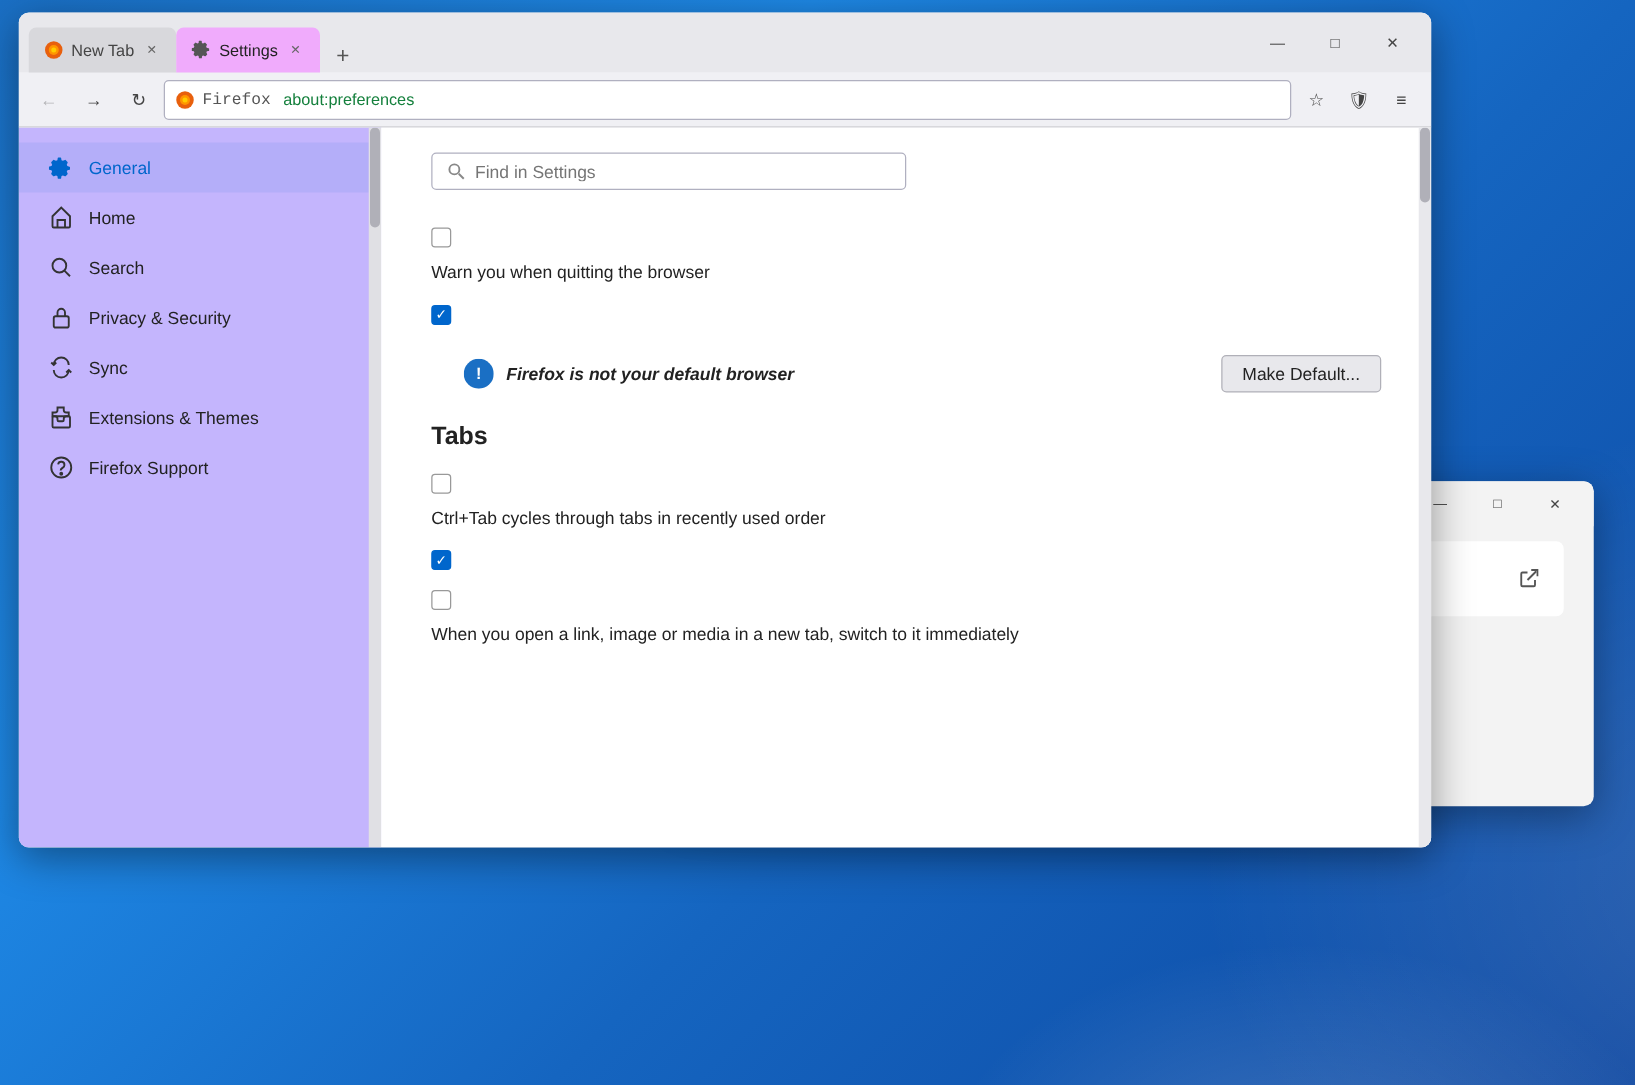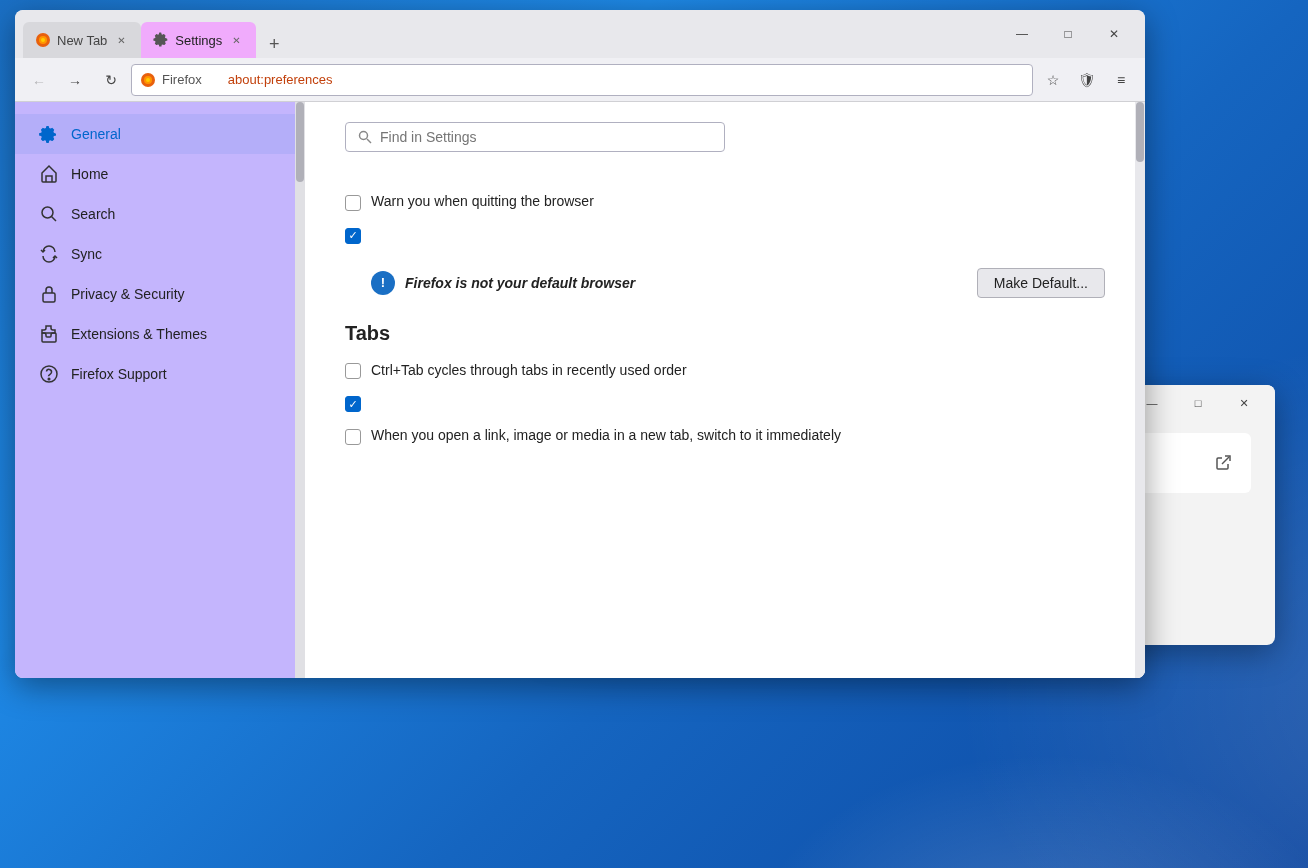--- a/index.html
+++ b/index.html
@@ -255,28 +255,29 @@
     
     .find-in-settings {
       display: flex;
       align-items: center;
       background: white;
       border: 1.5px solid #b0b0c0;
       border-radius: 4px;
       padding: 6px 12px;
       gap: 8px;
       width: 380px;
-      margin-bottom: 40px;
+      margin-bottom: 28px;
     }
 
     .setting-row {
       display: flex;
-      align-items: center;
+      align-items: flex-start;
       gap: 10px;
       margin-bottom: 14px;
+      flex-direction: column;
     }
 
     .checkbox {
       width: 16px;
       height: 16px;
       border: 1.5px solid #999;
       border-radius: 3px;
       flex-shrink: 0;
       margin-top: 2px;
       display: flex;
@@ -507,22 +508,22 @@
     <div class="toolbar-btn">↻</div>
 
     <div class="address-bar-container">
       <span>
         <svg width="16" height="16" viewBox="0 0 16 16">
           <circle cx="8" cy="8" r="7" fill="#e8600d"></circle>
           <circle cx="8" cy="8" r="4" fill="#ff9500"></circle>
           <circle cx="8" cy="8" r="2" fill="#ffcc00"></circle>
         </svg>
       </span>
-      <span style="color:#555;font-size:13px;margin-right:20px;">Firefox</span>
-      <span style="font-size:13px;color:#c2410c;">about:preferences</span>
+      <span style="color:#555;font-size:13px;margin-right:4px;font-family:Liberation Mono, monospace;">Firefox</span>
+      <span style="font-size:13px;color:#15803d;">about:preferences</span>
     </div>
 
     <div class="toolbar-right">
       <div class="toolbar-btn">☆</div>
       <div class="toolbar-btn">🛡</div>
       <div class="toolbar-btn">≡</div>
     </div>
   </div>
 
   <div class="main-content">
@@ -550,42 +551,42 @@
         </div>
 
         <div class="sidebar-item">
           <span class="sidebar-icon">
             <svg width="20" height="20" viewBox="0 0 20 20" fill="none" stroke="#333" stroke-width="1.5">
               <circle cx="8.5" cy="8.5" r="5.5"></circle>
               <line x1="12.5" y1="12.5" x2="17" y2="17"></line>
             </svg>
           </span>
           <span>Search</span>
+        </div>
+
+        <div class="sidebar-item">
+          <span class="sidebar-icon">
+            <svg width="20" height="20" viewBox="0 0 20 20" fill="none" stroke="#333" stroke-width="1.5">
+              <rect x="4" y="9" width="12" height="9" rx="1.5"></rect>
+              <path d="M7 9V6a3 3 0 016 0v3"></path>
+            </svg>
+          </span>
+          <span>Privacy &amp; Security</span>
         </div>
 
         <div class="sidebar-item">
           <span class="sidebar-icon">
             <svg width="20" height="20" viewBox="0 0 20 20" fill="none" stroke="#333" stroke-width="1.5">
               <path d="M4 8A6 6 0 0116 8"></path>
               <path d="M16 12A6 6 0 014 12"></path>
               <polyline points="2,6 4,8 6,6"></polyline>
               <polyline points="18,14 16,12 14,14"></polyline>
             </svg>
           </span>
           <span>Sync</span>
-        </div>
-
-        <div class="sidebar-item">
-          <span class="sidebar-icon">
-            <svg width="20" height="20" viewBox="0 0 20 20" fill="none" stroke="#333" stroke-width="1.5">
-              <rect x="4" y="9" width="12" height="9" rx="1.5"></rect>
-              <path d="M7 9V6a3 3 0 016 0v3"></path>
-            </svg>
-          </span>
-          <span>Privacy &amp; Security</span>
         </div>
 
         <div class="sidebar-item">
           <span class="sidebar-icon">
             <svg width="20" height="20" viewBox="0 0 20 20" fill="none" stroke="#333" stroke-width="1.5">
               <path d="M12 2v2a2 2 0 002 2h2v3h-2a2 2 0 00-2 2v1a1 1 0 01-1 1H8a1 1 0 01-1-1v-1a2 2 0 00-2-2H3V6h2A2 2 0 007 4V2h5z"></path>
               <rect x="3" y="9" width="14" height="9" rx="1"></rect>
             </svg>
           </span>
           <span>Extensions &amp; Themes</span>

